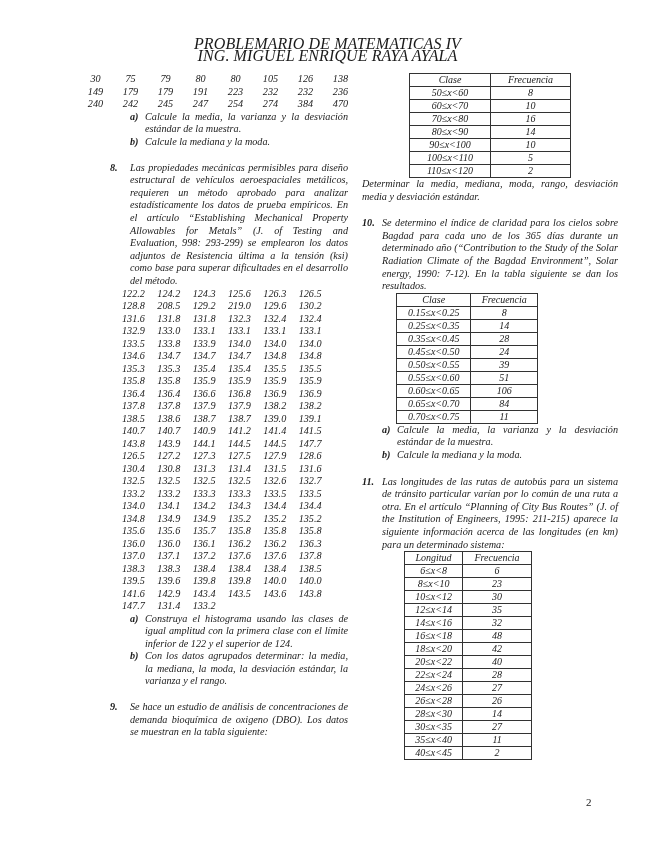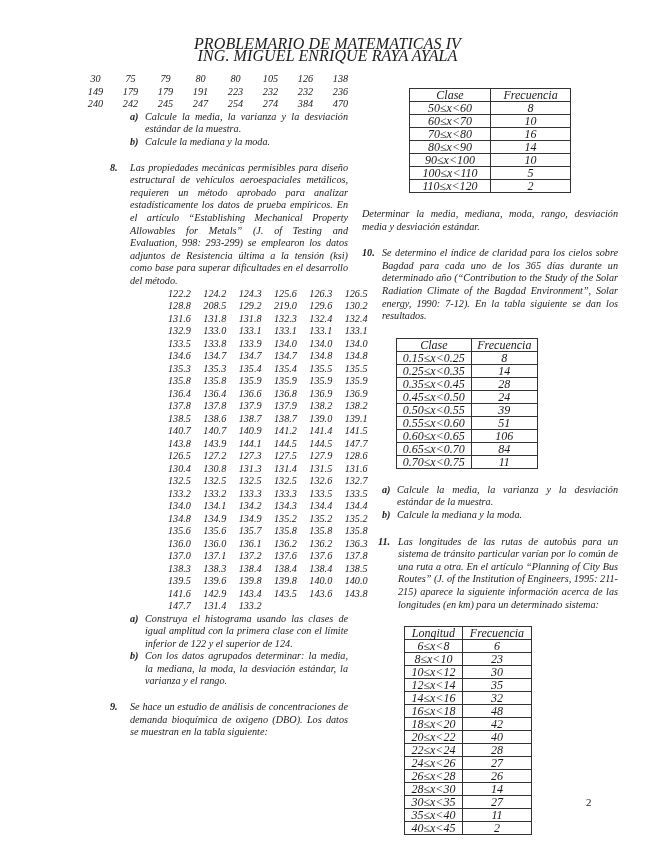--- a/index.html
+++ b/index.html
@@ -21,24 +21,24 @@
   .num-grid { margin-left: -8px; width: 280px; display: grid; grid-template-columns: repeat(8, 1fr); text-align: center; }
   .num-grid span { display: block; }
 
   .item { position: relative; padding-left: 44px; }
   .item .lbl { position: absolute; left: 44px; font-weight: bold; }
   .item .txt { padding-left: 15px; text-align: justify; }
 
   .exercise { position: relative; padding-left: 44px; }
   .exercise .num { position: absolute; left: 24px; font-weight: bold; font-style: italic; }
 
-  .ksi-grid { margin-left: 82px; width: 212px; display: grid; grid-template-columns: repeat(6, 1fr); }
+  .ksi-grid { margin-left: 36px; width: 212px; display: grid; grid-template-columns: repeat(6, 1fr); }
   .ksi-grid span { display: block; line-height: 12.5px; }
 
-  table.freq { border-collapse: collapse; margin: 15px auto; font-size: 12px; }
+  table.freq { border-collapse: collapse; margin: 0 auto; font-size: 10px; }
   table.freq td, table.freq th {
     border: 1px solid #333; padding: 0 4px; height: 12px; line-height: 12px;
     font-weight: normal; font-style: italic; text-align: center;
   }
   table.freq { border: 1.5px solid #333; }
 
   .r-ex { position: relative; padding-left: 20px; }
   .r-ex .num { position: absolute; left: 0; font-weight: bold; }
   .r-item { position: relative; padding-left: 20px; }
   .r-item .lbl { position: absolute; left: 20px; font-weight: bold; }
@@ -355,21 +355,21 @@
   </table>
   <div class="r-item" style="padding-left:0;">
     <span class="lbl" style="left:20px;">a)</span>
     <div class="txt" style="padding-left:35px;">Calcule la media, la varianza y la desviación estándar de la muestra.</div>
   </div>
   <div class="r-item" style="padding-left:0;">
     <span class="lbl" style="left:20px;">b)</span>
     <div class="txt" style="padding-left:35px;">Calcule la mediana y la moda.</div>
   </div>
 
-  <div class="r-ex" style="margin-top:14px;margin-left:16px;">
+  <div class="r-ex" style="margin-top:14px;">
     <span class="num">11.</span>
     <div class="just">Las longitudes de las rutas de autobús para un sistema de tránsito particular varían por lo común de una ruta a otra. En el artículo “Planning of City Bus Routes” (J. of the Institution of Engineers, 1995: 211-215) aparece la siguiente información acerca de las longitudes (en km) para un determinado sistema:</div>
   </div>
   <table class="freq" style="width:128px; margin-left:42px;">
     <thead>
         <tr>
       <th>Longitud</th>
       <th>Frecuencia</th>
     </tr>
       </thead>

